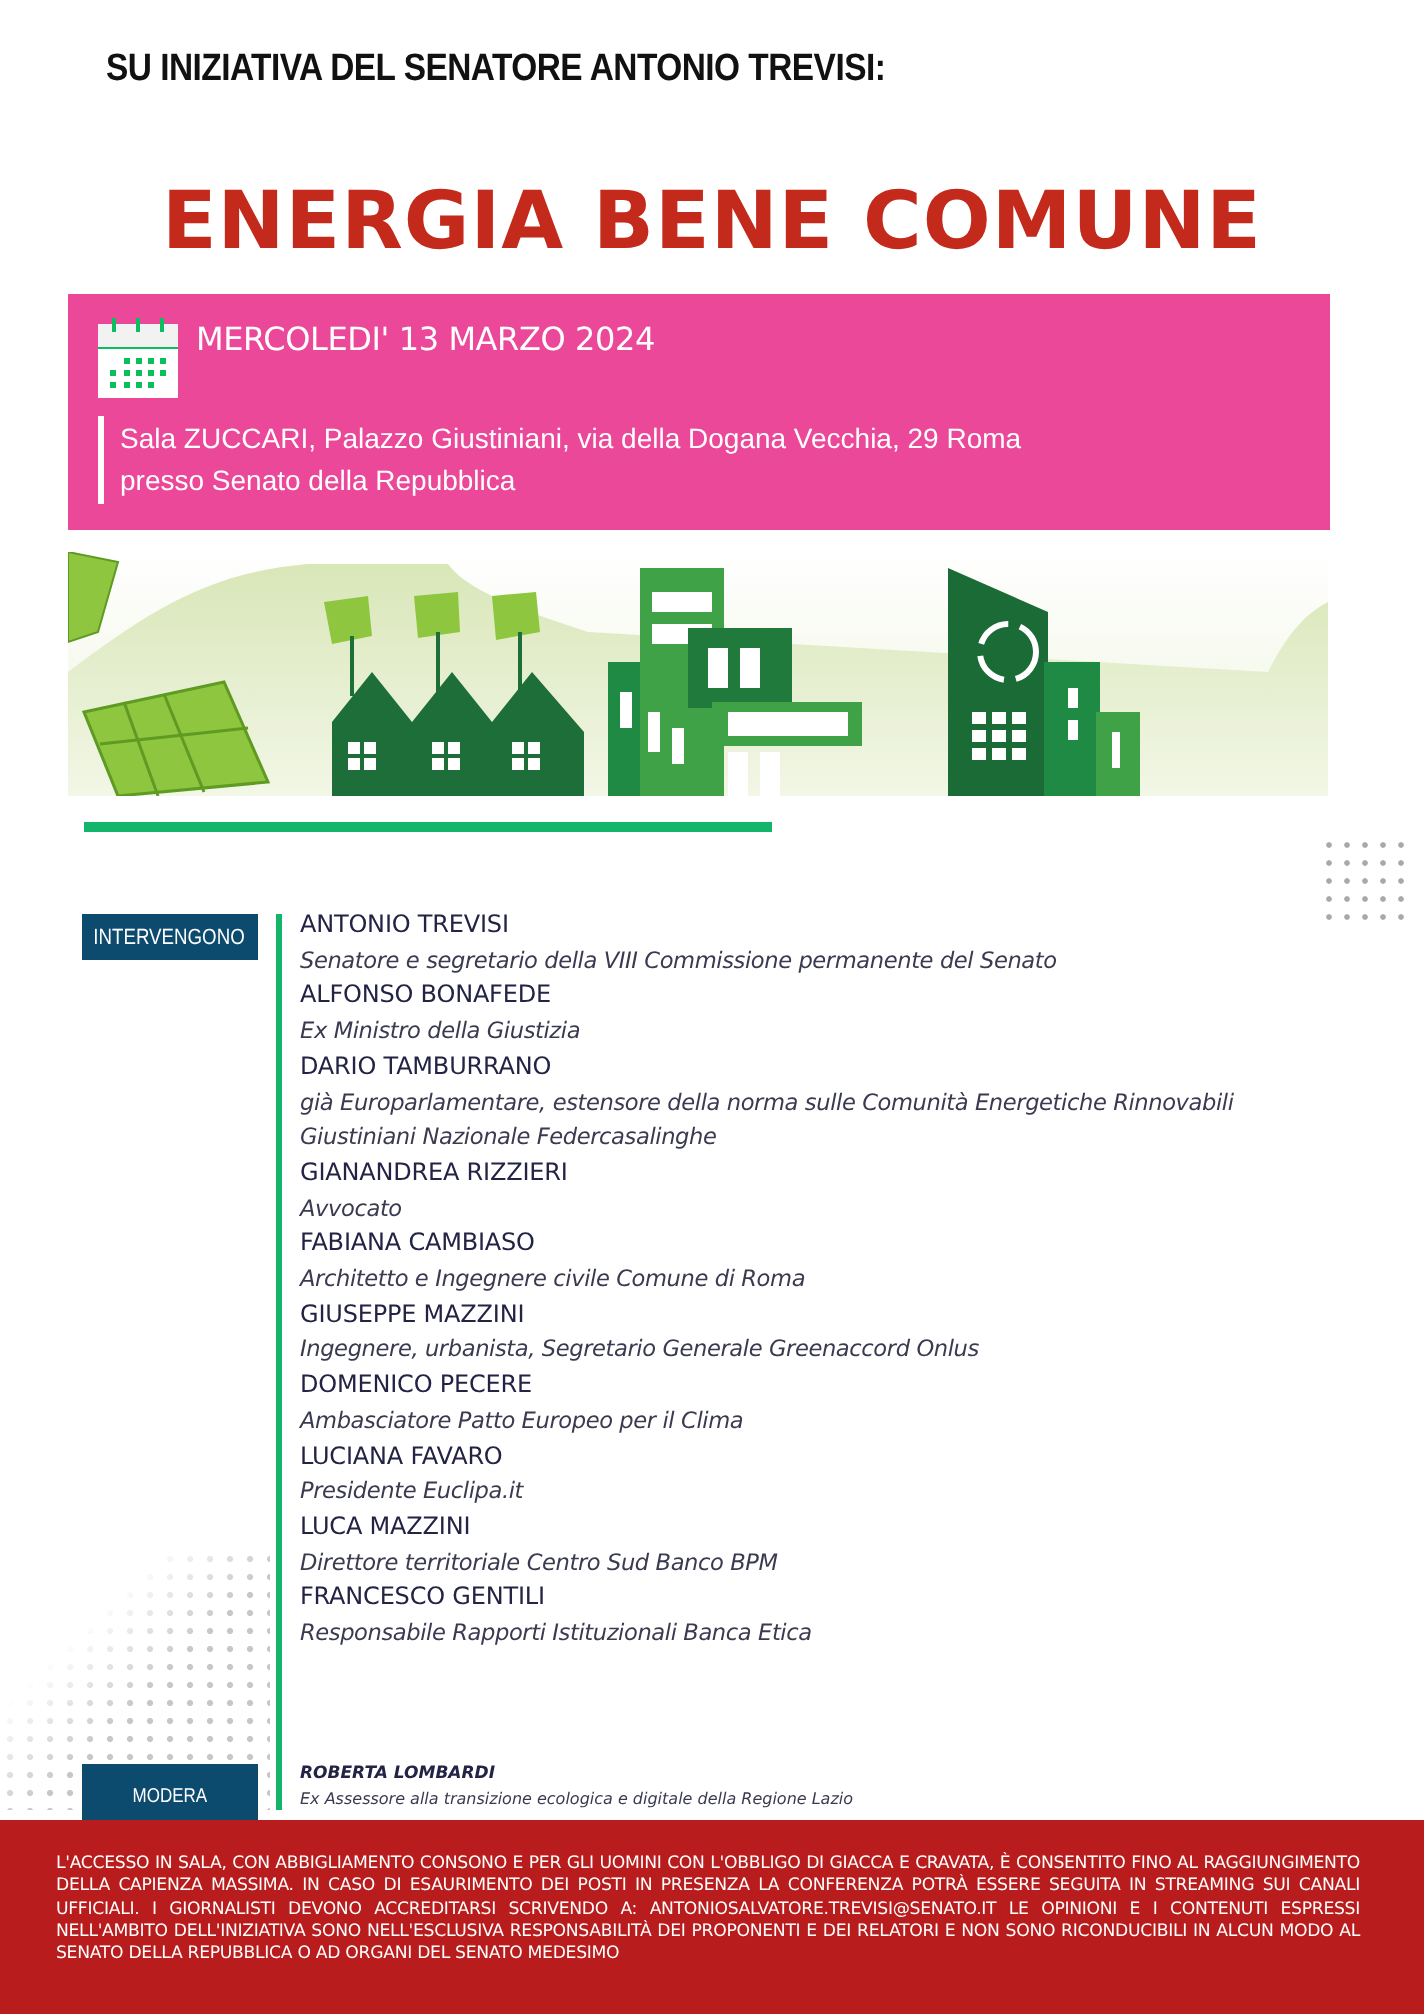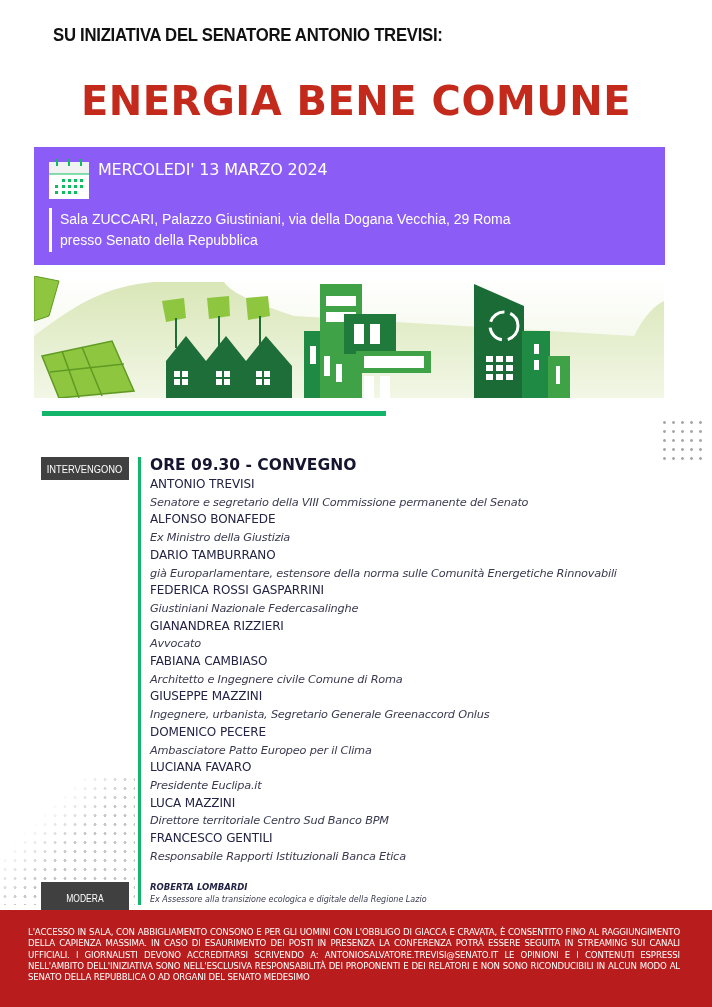--- a/index.html
+++ b/index.html
@@ -1,38 +1,38 @@
 <!DOCTYPE html>
 <html><head>
 <meta charset="utf-8">
 <style>
   * { box-sizing: border-box; margin: 0; padding: 0; }
   html, body { width: 712px; height: 1007px; background: #ffffff; overflow: hidden; }
   body { position: relative; font-family: "Liberation Sans", sans-serif; color: #1f1f3a; }
 
   .subtitle { position: absolute; left: 53px; top: 24px; font-family: "Liberation Sans", sans-serif;
     font-weight: bold; font-size: 19px; letter-spacing: -0.3px; color: #111; transform: scaleX(0.88); transform-origin: left top; white-space: nowrap; }
-  .title { position: absolute; left: 0; width: 712px; top: 78px; text-align: center;
+  .title { position: absolute; left: 0; width: 712px; top: 88px; text-align: center;
     font-family: "DejaVu Sans", sans-serif; font-weight: bold; font-size: 40px; color: #c42a1c; letter-spacing: 0.5px; }
 
-  .info-box { position: absolute; left: 34px; top: 147px; width: 631px; height: 118px; background: #8b5cf6; color: #fff; }
+  .info-box { position: absolute; left: 34px; top: 147px; width: 631px; height: 118px; background: #ec4899; color: #fff; }
   .cal-icon { position: absolute; left: 14px; top: 11px; width: 42px; height: 42px; }
   .info-date { position: absolute; left: 64px; top: 13px; font-family: "DejaVu Sans", sans-serif; font-size: 16px; letter-spacing: -0.2px; }
   .info-bar { position: absolute; left: 15px; top: 61px; width: 3px; height: 44px; background: #fff; }
   .info-place { position: absolute; left: 26px; top: 62px; font-family: Liberation Sans, sans-serif; font-size: 14px; line-height: 21px; }
 
   .banner { position: absolute; left: 34px; top: 276px; width: 630px; height: 122px; overflow: hidden; }
   .green-line { position: absolute; left: 42px; top: 411px; width: 344px; height: 5px; background: #13b56a; }
   .dots-right { position: absolute; left: 660px; top: 418px; width: 44px; height: 44px;
     background-image: radial-gradient(circle, #a9a9a9 1.2px, transparent 1.6px); background-size: 9px 9px; }
   .dots-left { position: absolute; left: 0; top: 775px; width: 135px; height: 130px;
     background-image: radial-gradient(circle, #c7c7c7 1.3px, transparent 1.8px); background-size: 10px 9px;
     -webkit-mask-image: linear-gradient(135deg, transparent 30%, #000 55%); mask-image: linear-gradient(135deg, transparent 30%, #000 55%); }
 
-  .tag { position: absolute; background: #404040; color: #fff; font-family: "Liberation Sans", sans-serif; font-size: 11px;
+  .tag { position: absolute; background: #0c4a6e; color: #fff; font-family: "Liberation Sans", sans-serif; font-size: 11px;
     display: flex; align-items: center; justify-content: center; transform-origin: center; }
   .tag-intervengono { left: 41px; top: 457px; width: 88px; height: 23px; }
   .tag-modera { left: 41px; top: 882px; width: 88px; height: 32px; font-size: 10px; }
   .vline { position: absolute; left: 138px; top: 457px; width: 3px; height: 448px; background: #13b56a; }
 
   .program { position: absolute; left: 150px; top: 454px; width: 540px; }
   .prog-head { font-family: "DejaVu Sans", sans-serif; font-weight: bold; font-size: 15.5px; color: #151530; line-height: 22px; }
   .sp-name { font-family: "DejaVu Sans", sans-serif; font-weight: normal; font-size: 12px; color: #232345; line-height: 17.7px; letter-spacing: -0.1px; }
   .sp-role { font-family: "DejaVu Sans", sans-serif; font-style: italic; font-size: 11.3px; color: #3a3a50; line-height: 17.7px; letter-spacing: -0.2px; white-space: nowrap; }
   .moderator { position: absolute; left: 150px; top: 881px; }
@@ -171,35 +171,33 @@
 <div class="green-line"></div>
 <div class="dots-right"></div>
 <div class="dots-left"></div>
 
 <div class="tag tag-intervengono">
   <span style="display:inline-block; transform: scaleX(0.85);">INTERVENGONO</span>
 </div>
 <div class="vline"></div>
 
 <div class="program">
-  <div class="prog-head">ORE 09.30 - CONVEGNO</div>
   <div>
       <div class="sp-name">ANTONIO TREVISI</div>
       <div class="sp-role">Senatore e segretario della VIII Commissione permanente del Senato</div>
     </div>
   <div>
       <div class="sp-name">ALFONSO BONAFEDE</div>
       <div class="sp-role">Ex Ministro della Giustizia</div>
     </div>
   <div>
       <div class="sp-name">DARIO TAMBURRANO</div>
       <div class="sp-role">già Europarlamentare, estensore della norma sulle Comunità Energetiche Rinnovabili</div>
     </div>
   <div>
-      <div class="sp-name">FEDERICA ROSSI GASPARRINI</div>
       <div class="sp-role">Giustiniani Nazionale Federcasalinghe</div>
     </div>
   <div>
       <div class="sp-name">GIANANDREA RIZZIERI</div>
       <div class="sp-role">Avvocato</div>
     </div>
   <div>
       <div class="sp-name">FABIANA CAMBIASO</div>
       <div class="sp-role">Architetto e Ingegnere civile Comune di Roma</div>
     </div>

